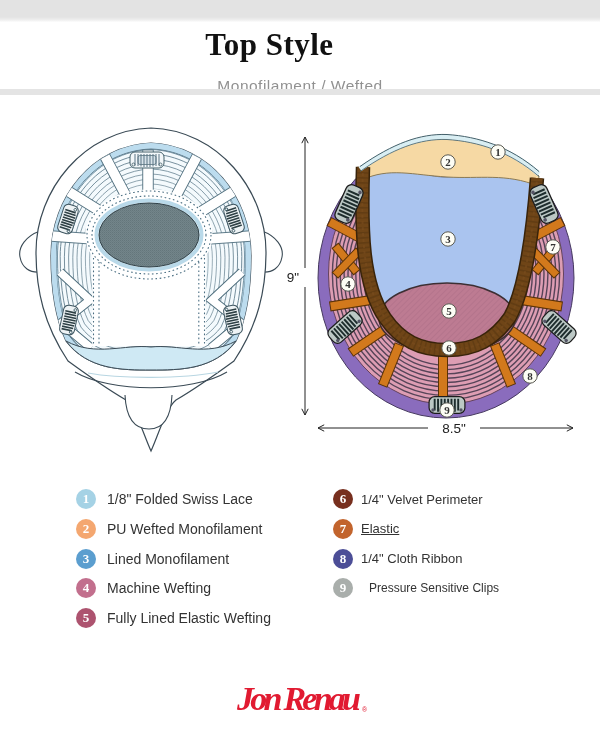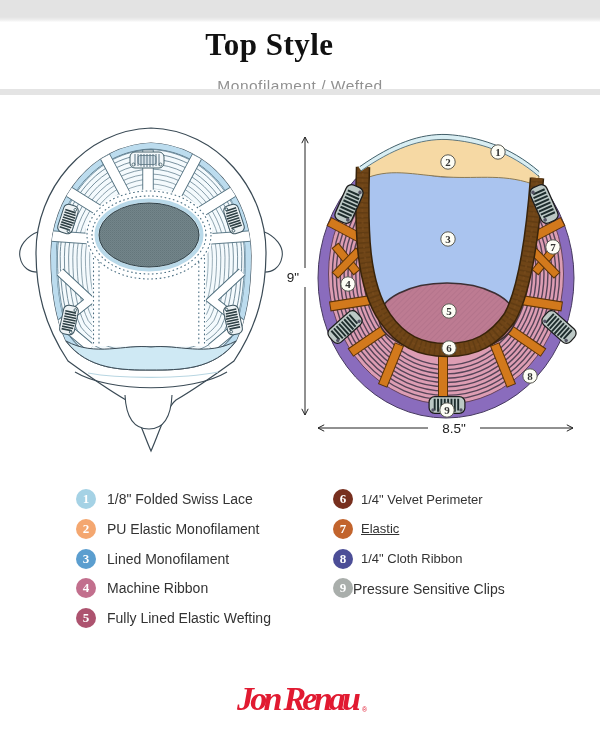--- a/index.html
+++ b/index.html
@@ -242,31 +242,31 @@
   .lt{position:absolute;left:31px;top:2px;white-space:nowrap;font-size:14px;color:#333;}
 </style>
 
 <div class="lrow" style="left:76px;top:489px;">
     <span class="lc" style="background:#a5d2e5;">1</span>
     <span class="lt">1/8" Folded Swiss Lace</span>
   </div>
 
 <div class="lrow" style="left:76px;top:518.5px;">
     <span class="lc" style="background:#f4a770;">2</span>
-    <span class="lt">PU Elastic Monofilament</span>
+    <span class="lt">PU Wefted Monofilament</span>
   </div>
 
 <div class="lrow" style="left:76px;top:548.5px;">
     <span class="lc" style="background:#5b9ecf;">3</span>
     <span class="lt">Lined Monofilament</span>
   </div>
 
 <div class="lrow" style="left:76px;top:578px;">
     <span class="lc" style="background:#c26f8d;">4</span>
-    <span class="lt">Machine Ribbon</span>
+    <span class="lt">Machine Wefting</span>
   </div>
 
 <div class="lrow" style="left:76px;top:608px;">
     <span class="lc" style="background:#ad536f;">5</span>
     <span class="lt">Fully Lined Elastic Wefting</span>
   </div>
 
 <div class="lrow" style="left:333px;top:489px;">
     <span class="lc" style="background:#772f1e;">6</span>
     <span class="lt" style="font-size:13px;left:28px;top:2.5px;">1/4" Velvet Perimeter</span>
@@ -277,14 +277,14 @@
     <span class="lt" style="font-size:13px;left:28px;top:2.5px;text-decoration:underline;">Elastic</span>
   </div>
 
 <div class="lrow" style="left:333px;top:548.5px;">
     <span class="lc" style="background:#4c4e97;">8</span>
     <span class="lt" style="font-size:13px;left:28px;top:2.5px;">1/4" Cloth Ribbon</span>
   </div>
 
 <div class="lrow" style="left:333px;top:578px;">
     <span class="lc" style="background:#a9aeab;">9</span>
-    <span class="lt" style="font-size:14px;left:20px;top:2.5px;">Pressure Sensitive Clips</span>
+    <span class="lt" style="font-size:12px;left:36px;top:2.5px;">Pressure Sensitive Clips</span>
   </div>
 
 </body></html>

